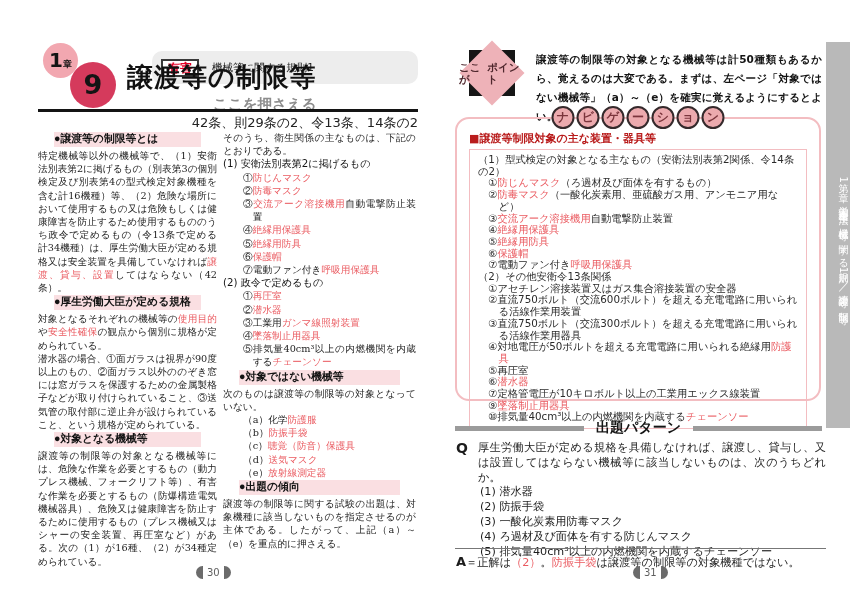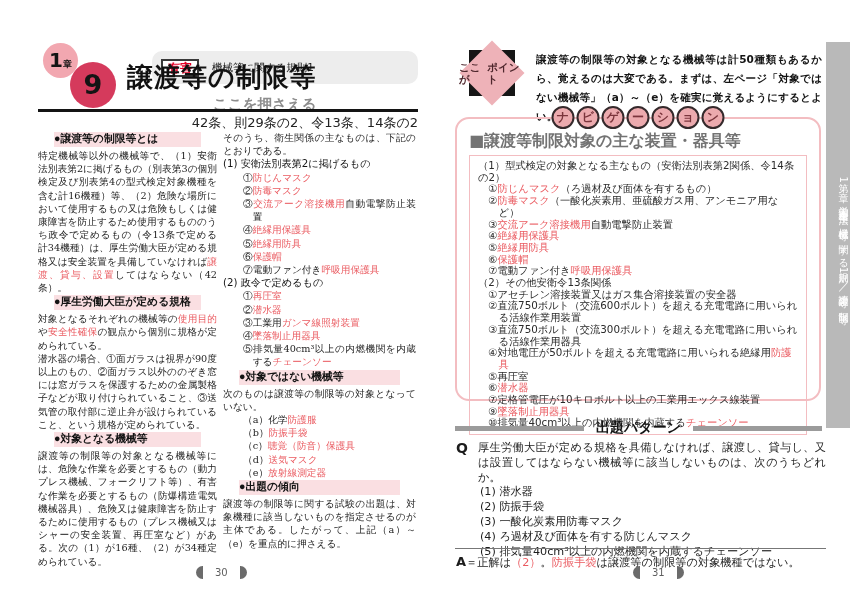--- a/index.html
+++ b/index.html
@@ -58,21 +58,21 @@
   #point-text{left:536px;top:50px;width:286px;font-family:"DejaVu Sans","Liberation Sans",sans-serif;
     font-weight:bold;font-size:10.5px;line-height:19px;text-align:justify;color:#141414;}
 
   #nav-box{left:455px;top:117px;width:366px;height:284px;border:2px solid #f3bdc1;
     border-radius:14px;box-sizing:border-box;}
   #nav-circles{position:absolute;top:-13px;left:50%;transform:translateX(-50%);display:flex;gap:2px;}
   .nav-c{width:23px;height:23px;border-radius:50%;background:#ecaaae;border:2px solid #352a2c;
     box-sizing:border-box;display:flex;align-items:center;justify-content:center;
     font-family:"DejaVu Sans","Liberation Sans",sans-serif;font-weight:bold;font-size:12px;color:#7b353c;}
   #nav-title{margin:12px 12px 3px;font-family:"DejaVu Sans","Liberation Sans",sans-serif;
-    font-weight:bold;font-size:16px;color:#737373;}
+    font-weight:bold;font-size:11px;color:#b91c1c;}
   #nav-inner{margin:0 12px;border:1.5px solid #f3bdc1;padding:4px 8px 5px;
     font-family:"DejaVu Sans","Liberation Sans",sans-serif;font-size:10.3px;line-height:11.7px;
     color:#2a2a2a;}
   .nav-group-title{margin:0;}
   .nav-item{margin-left:1em;padding-left:1em;text-indent:-1em;}
 
   #pattern-header{left:455px;top:419px;width:367px;display:flex;align-items:center;}
   .pat-bar{flex:1;height:5px;background:#9b9b9b;}
   #pattern-title{margin:0 12px;font-family:"DejaVu Sans","Liberation Sans",sans-serif;
     font-weight:bold;font-size:14px;color:#141414;}
@@ -82,21 +82,21 @@
   .q-row{display:flex;}
   #q-label{font-weight:bold;font-size:14px;width:22px;flex:none;line-height:14.8px;}
   #q-text{flex:1;text-align:justify;}
   .opt{margin-left:24px;}
   #answer-hr{left:455px;top:548px;width:371px;height:0;border-top:1.3px solid #777;}
   #answer-row{left:456px;top:554px;width:370px;font-family:"DejaVu Sans","Liberation Sans",sans-serif;
     font-size:11.2px;line-height:15px;}
   #a-label{font-weight:bold;font-size:13px;}
 
   
-  .pagenum{position:absolute;top:566px;display:flex;align-items:center;gap:12px;
+  .pagenum{position:absolute;top:566px;display:flex;align-items:center;gap:4px;
     font-family:"DejaVu Sans","Liberation Sans",sans-serif;font-size:10px;color:#5f5f5f;}
   .pg-half{width:7px;height:13px;background:#6b6b6b;}
   .pg-left{border-radius:7px 0 0 7px;}
   .pg-right{border-radius:0 7px 7px 0;}
   #pagenum-30{left:196px;}
   #pagenum-31{left:633px;}
 
   
   #sidebar-tab{position:absolute;right:0;top:42px;width:24px;height:386px;background:#b9b9b9;
     color:#ffffff;writing-mode:vertical-rl;font-family:"DejaVu Sans","Liberation Sans",sans-serif;

